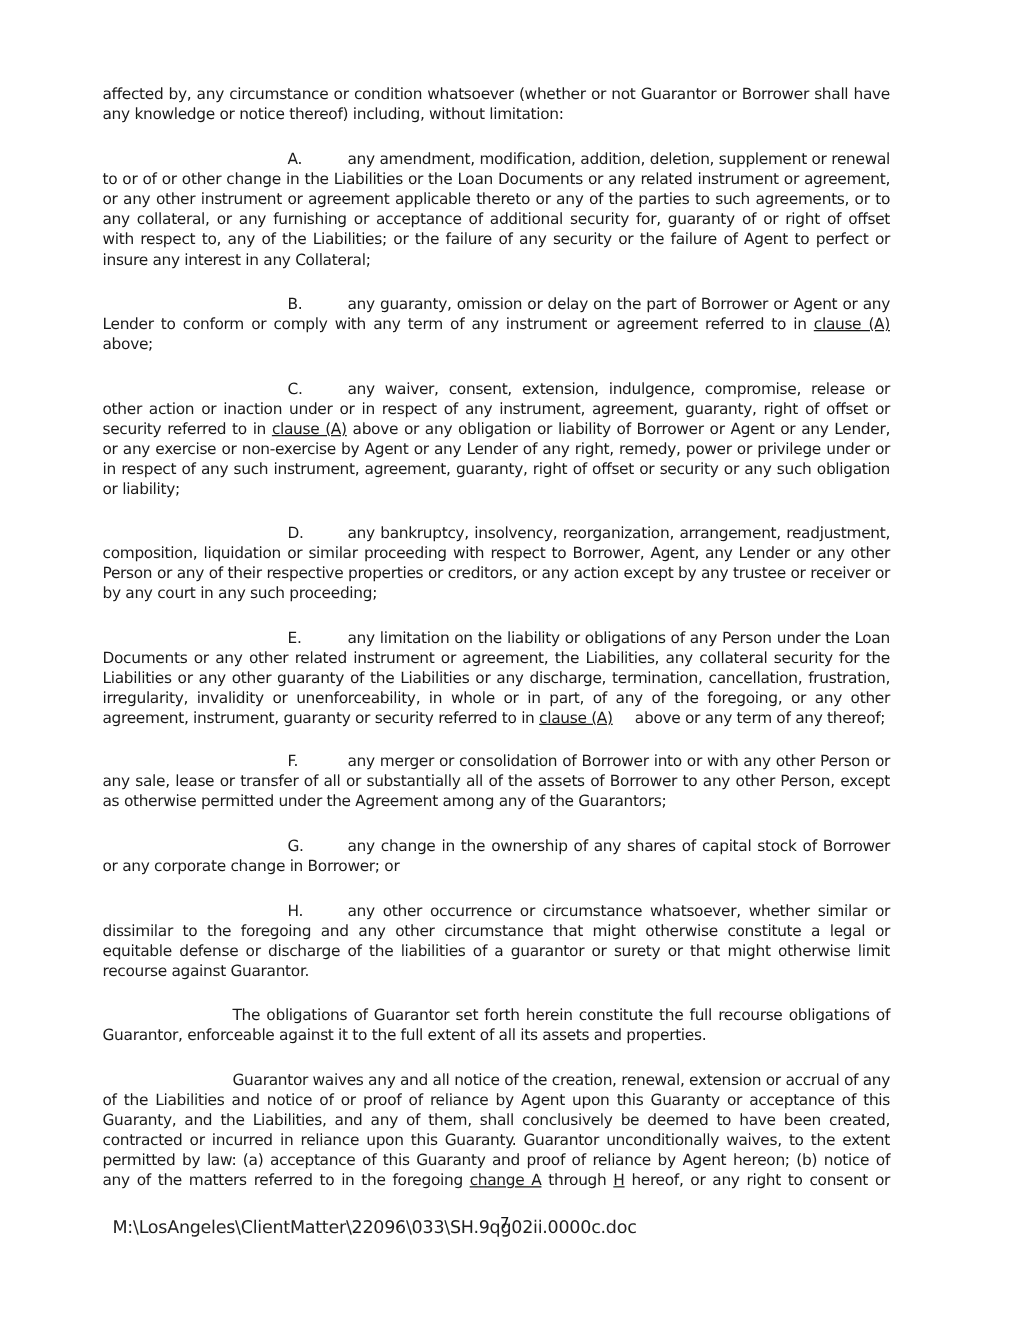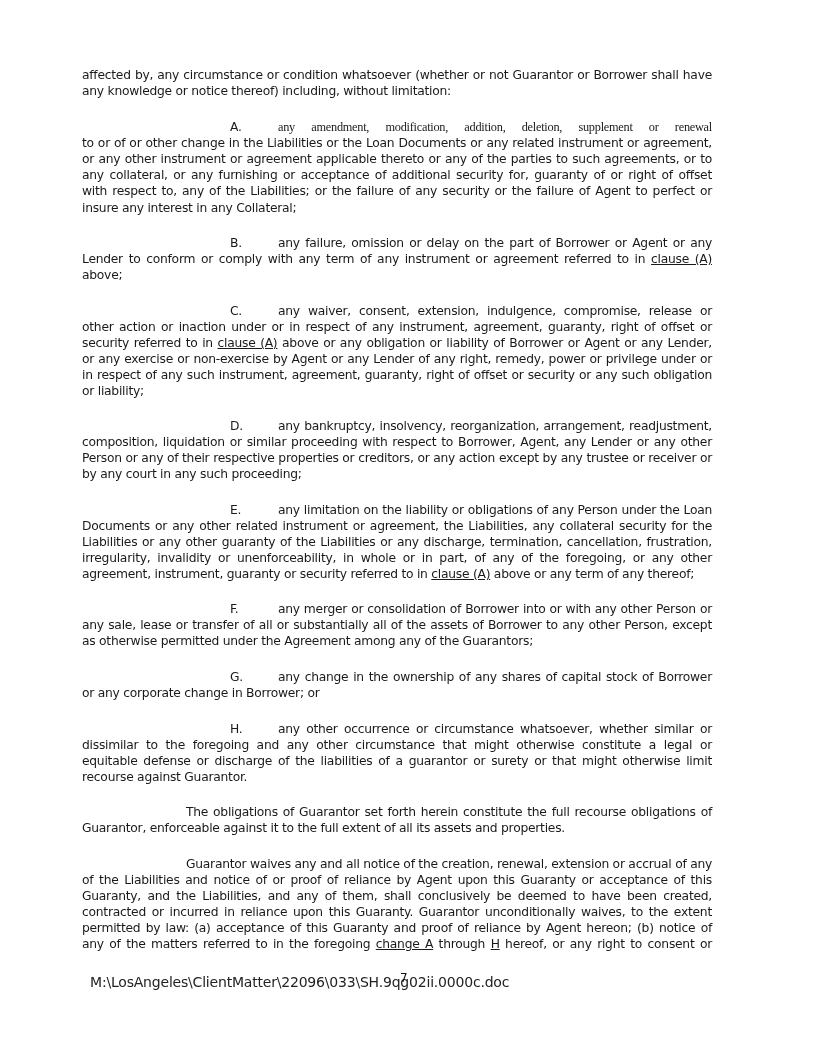--- a/index.html
+++ b/index.html
@@ -14,48 +14,48 @@
   u { text-decoration:underline; }
   .footer { position:absolute; left:90px; top:974px; font-size:14px; letter-spacing:-0.2px; color:#222; }
   .pgnum { position:absolute; left:400px; top:971px; font-size:12px; color:#111; }
 </style>
 </head>
 <body>
 
 <div class="ln" style="top:68px">affected by, any circumstance or condition whatsoever (whether or not Guarantor or Borrower shall have</div>
 <div class="ln last" style="top:84px">any knowledge or notice thereof) including, without limitation:</div>
 
-<div class="ln ind" style="top:120px"><span class="lbl" style="white-space: pre;">A.</span><span style="white-space: pre; font-family: Liberation Serif, serif;">any amendment, modification, addition, deletion, supplement or renewal</span></div>
+<div class="ln ind" style="top:120px"><span class="lbl" style="white-space: pre;">A.</span><span style="white-space: pre;">any amendment, modification, addition, deletion, supplement or renewal</span></div>
 <div class="ln" style="top:136px">to or of or other change in the Liabilities or the Loan Documents or any related instrument or agreement,</div>
 <div class="ln" style="top:152px">or any other instrument or agreement applicable thereto or any of the parties to such agreements, or to</div>
 <div class="ln" style="top:168px">any collateral, or any furnishing or acceptance of additional security for, guaranty of or right of offset</div>
 <div class="ln" style="top:184px">with respect to, any of the Liabilities; or the failure of any security or the failure of Agent to perfect or</div>
 <div class="ln last" style="top:201px">insure any interest in any Collateral;</div>
 
-<div class="ln ind" style="top:236px"><span class="lbl" style="white-space: pre;">B.</span><span style="white-space: pre;">any failure, omission or delay on the part of Borrower or Agent or any</span></div>
+<div class="ln ind" style="top:236px"><span class="lbl" style="white-space: pre;">B.</span><span style="white-space: pre;">any guaranty, omission or delay on the part of Borrower or Agent or any</span></div>
 <div class="ln" style="top:252px"><span style="white-space: pre;">Lender to conform or comply with any term of any instrument or agreement referred to in </span><u style="white-space: pre;">clause (A)</u></div>
 <div class="ln last" style="top:268px">above;</div>
 
 <div class="ln ind" style="top:304px"><span class="lbl" style="white-space: pre;">C.</span><span style="white-space: pre;">any waiver, consent, extension, indulgence, compromise, release or</span></div>
 <div class="ln" style="top:320px">other action or inaction under or in respect of any instrument, agreement, guaranty, right of offset or</div>
 <div class="ln" style="top:336px"><span style="white-space: pre;">security referred to in </span><u style="white-space: pre;">clause (A)</u><span style="white-space: pre;"> above or any obligation or liability of Borrower or Agent or any Lender,</span></div>
 <div class="ln" style="top:352px">or any exercise or non-exercise by Agent or any Lender of any right, remedy, power or privilege under or</div>
 <div class="ln" style="top:368px">in respect of any such instrument, agreement, guaranty, right of offset or security or any such obligation</div>
 <div class="ln last" style="top:384px">or liability;</div>
 
 <div class="ln ind" style="top:419px"><span class="lbl" style="white-space: pre;">D.</span><span style="white-space: pre;">any bankruptcy, insolvency, reorganization, arrangement, readjustment,</span></div>
 <div class="ln" style="top:435px">composition, liquidation or similar proceeding with respect to Borrower, Agent, any Lender or any other</div>
 <div class="ln" style="top:451px">Person or any of their respective properties or creditors, or any action except by any trustee or receiver or</div>
 <div class="ln last" style="top:467px">by any court in any such proceeding;</div>
 
 <div class="ln ind" style="top:503px"><span class="lbl" style="white-space: pre;">E.</span><span style="white-space: pre; margin-top: 28px;">any limitation on the liability or obligations of any Person under the Loan</span></div>
 <div class="ln" style="top:519px">Documents or any other related instrument or agreement, the Liabilities, any collateral security for the</div>
 <div class="ln" style="top:535px">Liabilities or any other guaranty of the Liabilities or any discharge, termination, cancellation, frustration,</div>
 <div class="ln" style="top:551px">irregularity, invalidity or unenforceability, in whole or in part, of any of the foregoing, or any other</div>
-<div class="ln last" style="top:567px"><span style="white-space: pre;">agreement, instrument, guaranty or security referred to in </span><u style="white-space: pre;">clause (A)</u><span style="white-space: pre;"> above or any term of any thereof;</span></div>
+<div class="ln last" style="top:567px"><span style="white-space: pre;">agreement, instrument, guaranty or security referred to in </span><u style="white-space: pre;">clause (A)</u><span style="white-space: pre; padding-left: 14px;"> above or any term of any thereof;</span></div>
 
 <div class="ln ind" style="top:602px"><span class="lbl" style="white-space: pre;">F.</span><span style="white-space: pre;">any merger or consolidation of Borrower into or with any other Person or</span></div>
 <div class="ln" style="top:618px">any sale, lease or transfer of all or substantially all of the assets of Borrower to any other Person, except</div>
 <div class="ln last" style="top:634px">as otherwise permitted under the Agreement among any of the Guarantors;</div>
 
 <div class="ln ind" style="top:670px"><span class="lbl" style="white-space: pre;">G.</span><span style="white-space: pre;">any change in the ownership of any shares of capital stock of Borrower</span></div>
 <div class="ln last" style="top:686px">or any corporate change in Borrower; or</div>
 
 <div class="ln ind" style="top:722px"><span class="lbl" style="white-space: pre;">H.</span><span style="white-space: pre;">any other occurrence or circumstance whatsoever, whether similar or</span></div>
 <div class="ln" style="top:738px">dissimilar to the foregoing and any other circumstance that might otherwise constitute a legal or</div>

